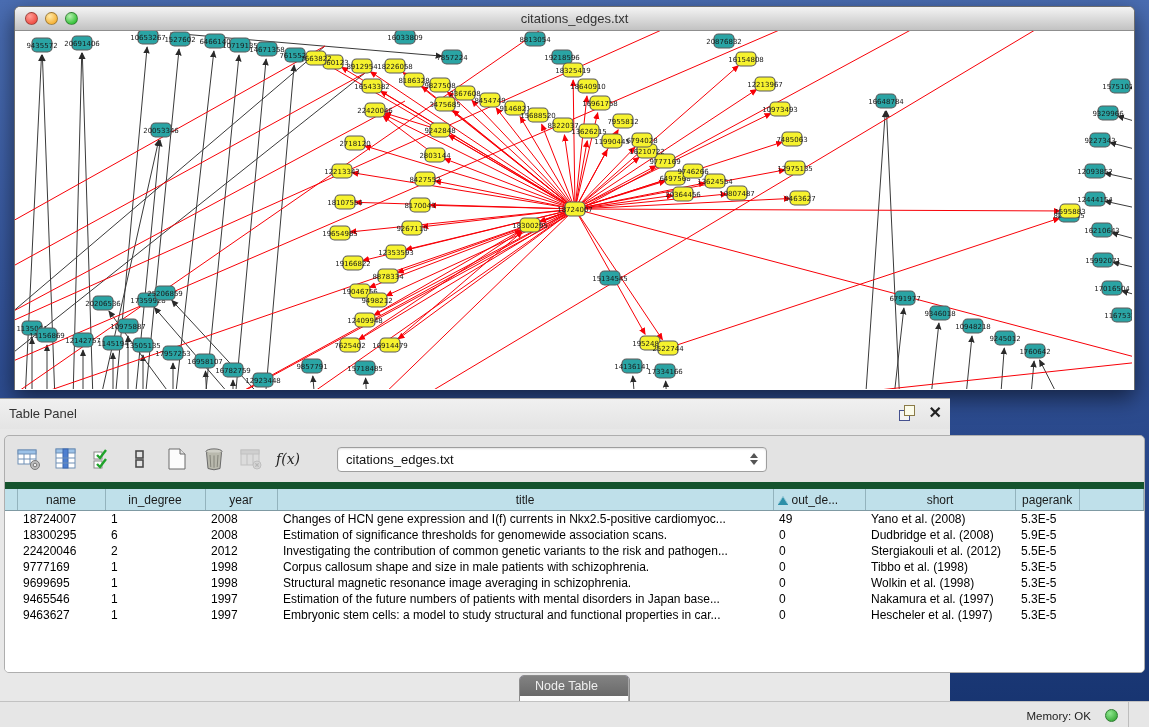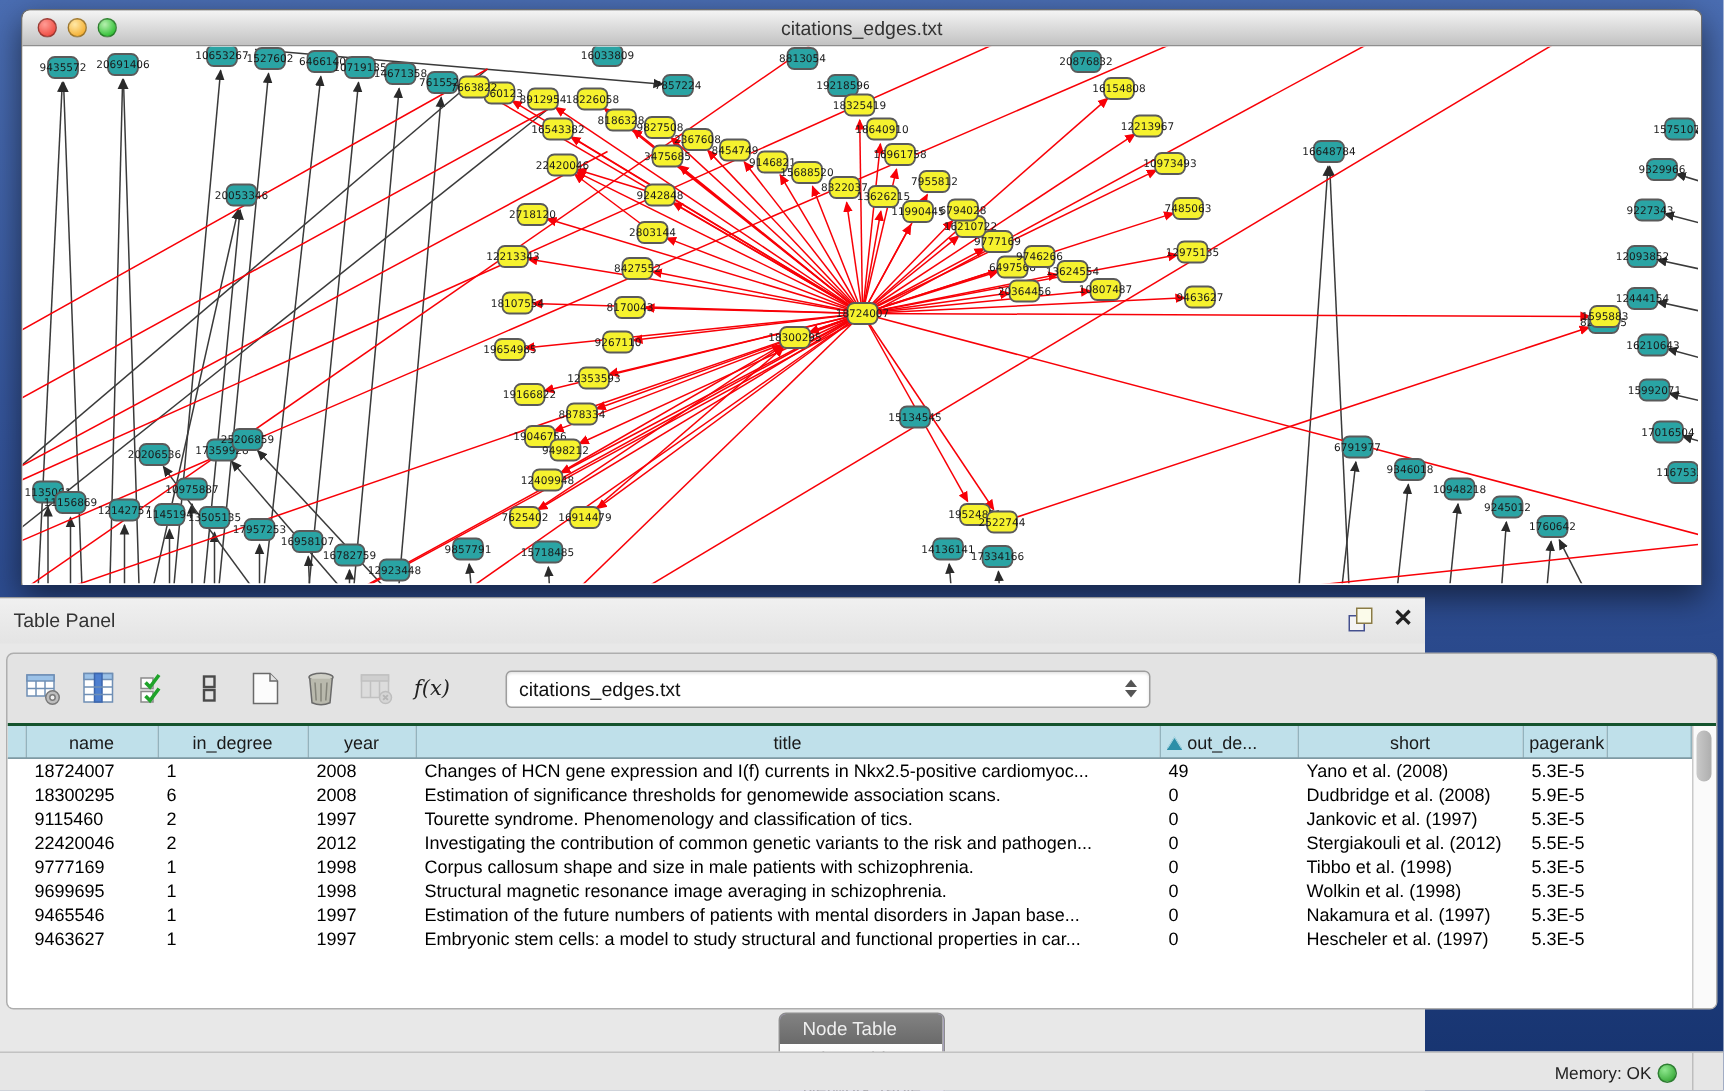--- a/index.html
+++ b/index.html
@@ -38,21 +38,21 @@
   .tb-ico{width:28px;height:28px;display:flex;align-items:center;justify-content:center;text-align:right;}
   .fx{font-family:"DejaVu Serif",serif;font-style:italic;font-size:14px;color:#222;}
   .combo{margin-left:26px;width:428px;height:23px;background:#fff;border:1px solid #9e9e9e;
       border-radius:4px;display:flex;align-items:center;position:relative;box-shadow:inset 0 1px 2px rgba(0,0,0,.12);}
   .combo-label{font-size:13px;color:#111;padding-left:8px;flex:1;white-space:nowrap;overflow:hidden;}
   .combo-arrows{width:16px;display:flex;flex-direction:column;align-items:center;gap:2px;margin-right:4px;}
   .tri-up{width:0;height:0;border-left:4px solid transparent;border-right:4px solid transparent;border-bottom:5px solid #555;}
   .tri-dn{width:0;height:0;border-left:4px solid transparent;border-right:4px solid transparent;border-top:5px solid #555;}
   
   .grid-area{position:absolute;left:0;top:46px;right:0;bottom:0;background:#fff;
-      border-top:2px solid #14532d;display:flex;}
+      border-top:7px solid #14532d;display:flex;flex-direction:column;}
   .grid{flex:1;overflow:hidden;}
   table.tbl{border-collapse:collapse;table-layout:fixed;width:100%;font-size:12px;color:#000;}
   table.tbl th{background:#bfe0ea;font-weight:normal;font-size:12px;color:#1a1a1a;
       border-right:1px solid #93b3bd;border-bottom:1px solid #7f9aa3;height:21px;
       text-align:center;overflow:hidden;white-space:nowrap;padding:0 4px;}
   table.tbl th.sorted{text-align:left;}
   table.tbl td{height:16px;line-height:16px;padding:0 0 0 6px;white-space:nowrap;
       overflow:hidden;text-overflow:clip;border:none;}
   .sort-tri{display:inline-block;width:0;height:0;border-left:5px solid transparent;
       border-right:5px solid transparent;border-bottom:8px solid #bfe0ea;
@@ -67,21 +67,21 @@
   .tabs-row{position:absolute;left:0;top:276px;width:1149px;display:flex;justify-content:center;}
   .seg{display:inline-flex;border:1px solid #8d8d8d;border-radius:5px;overflow:hidden;
       background:#c4b5fd;box-shadow:0 1px 1px rgba(255,255,255,.7);flex-direction:column;}
   .seg-btn{font-size:12.5px;padding:3px 15px;background:linear-gradient(180deg,#ffffff,#ededed);
       color:#1a1a1a;border-right:1px solid #a8a8a8;cursor:default;}
   .seg-btn:last-child{border-right:none;}
   .seg-btn.active{background:linear-gradient(180deg,#828282,#6a6a6a);color:#efefef;}
   
   .statusbar{position:absolute;left:0;top:302px;width:1149px;height:27px;background:#e6e6e6;
       border-top:1px solid #c2c2c2;display:flex;align-items:center;justify-content:flex-end;}
-  .mem-label{font-size:11.5px;color:#222;margin-right:4px;}
+  .mem-label{font-size:11.5px;color:#222;margin-right:14px;}
   .mem-dot{width:13px;height:13px;border-radius:50%;margin-right:10px;
       background:radial-gradient(circle at 35% 30%,#8fe88f,#3fae3f 75%);border:1px solid #2e7d32;box-sizing:border-box;}
   .status-div{width:1px;height:27px;background:#bdbdbd;margin-right:14px;}
 </style>
 </head>
 <body>
 
 <div class="net-window">
   <div class="titlebar">
     <div class="lights">
@@ -566,30 +566,20 @@
                 <td>18300295</td>
                 <td>6</td>
                 <td>2008</td>
                 <td>Estimation of significance thresholds for genomewide association scans.</td>
                 <td>0</td>
                 <td>Dudbridge et al. (2008)</td>
                 <td>5.9E-5</td>
               </tr>
               <tr>
                 <td></td>
-                <td>9115460</td>
-                <td>2</td>
-                <td>1997</td>
-                <td>Tourette syndrome. Phenomenology and classification of tics.</td>
-                <td>0</td>
-                <td>Jankovic et al. (1997)</td>
-                <td>5.3E-5</td>
-              </tr>
-              <tr>
-                <td></td>
                 <td>22420046</td>
                 <td>2</td>
                 <td>2012</td>
                 <td>Investigating the contribution of common genetic variants to the risk and pathogen...</td>
                 <td>0</td>
                 <td>Stergiakouli et al. (2012)</td>
                 <td>5.5E-5</td>
               </tr>
               <tr>
                 <td></td>

